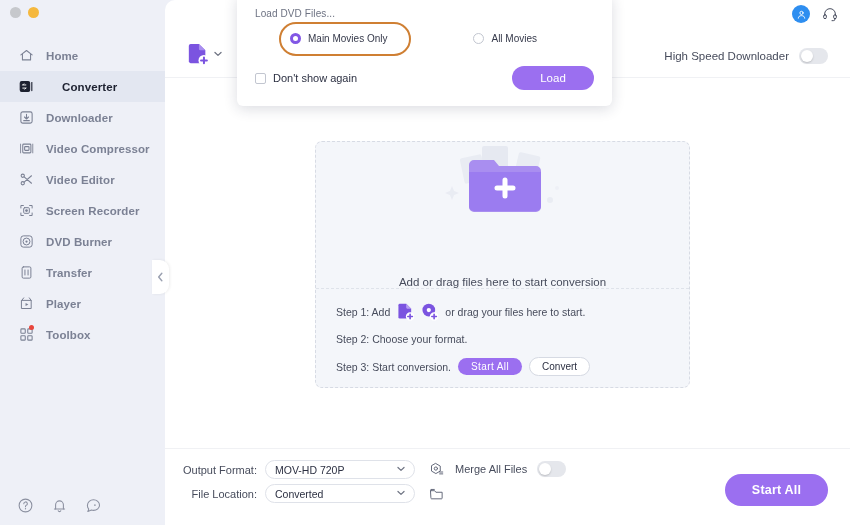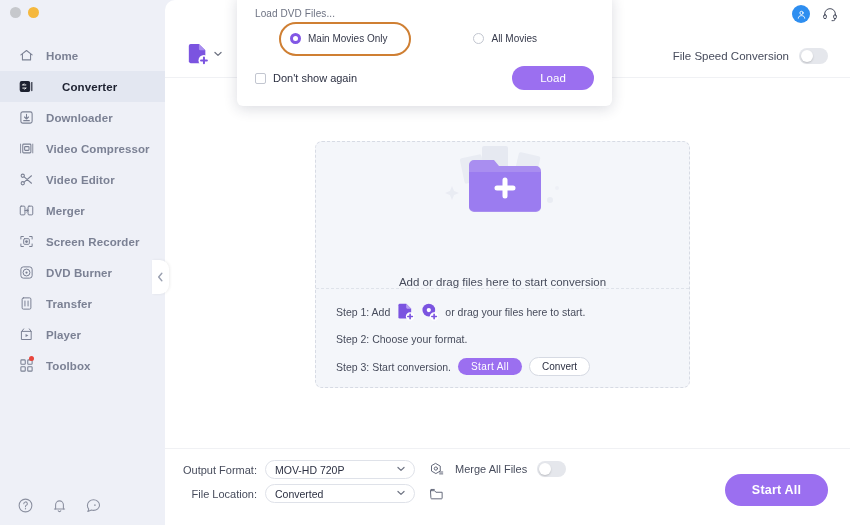--- a/index.html
+++ b/index.html
@@ -375,30 +375,20 @@
       <span class="ico">
         <svg width="15" height="15" viewBox="0 0 24 24" fill="none" stroke="currentColor" stroke-width="1.7" stroke-linecap="round" stroke-linejoin="round">
             <circle cx="6" cy="6" r="2.6"></circle>
             <circle cx="6" cy="18" r="2.6"></circle>
             <path d="M8.2 7.8L20 18M8.2 16.2L20 6"></path>
           </svg>
       </span>
       <span class="lbl">Video Editor</span>
     </div>
 
-    <div class="nav-item">
-      <span class="ico">
-        <svg width="15" height="15" viewBox="0 0 24 24" fill="none" stroke="currentColor" stroke-width="1.6" stroke-linecap="round" stroke-linejoin="round">
-            <rect x="2" y="5" width="7.5" height="14" rx="1.5"></rect>
-            <rect x="14.5" y="5" width="7.5" height="14" rx="1.5"></rect>
-            <path d="M9.5 12h5M12.2 9.6L14.6 12l-2.4 2.4"></path>
-          </svg>
-      </span>
-      <span class="lbl">Merger</span>
-    </div>
 
     <div class="nav-item">
       <span class="ico">
         <svg width="15" height="15" viewBox="0 0 24 24" fill="none" stroke="currentColor" stroke-width="1.6" stroke-linecap="round" stroke-linejoin="round">
             <path d="M3 8V4h4M21 8V4h-4M3 16v4h4M21 16v4h-4"></path>
             <rect x="7.5" y="7.5" width="9" height="9" rx="1.5"></rect>
             <circle cx="12" cy="12" r="2.2" fill="currentColor" stroke="none"></circle>
           </svg>
       </span>
       <span class="lbl">Screen Recorder</span>
@@ -490,21 +480,21 @@
           <path d="M18.5 16.8v6.4M15.3 20h6.4" stroke="#7b54e0" stroke-width="2.2" stroke-linecap="round"></path>
         </svg>
         <span class="caret">
           <svg width="8" height="6" viewBox="0 0 10 7" fill="none" stroke="currentColor" stroke-width="1.6" stroke-linecap="round" stroke-linejoin="round">
               <path d="M1.2 1.6L5 5.2l3.8-3.6"></path>
             </svg>
         </span>
       </div>
 
       <div class="hsc">
-        <span class="hsc-label">File Speed Conversion</span>
+        <span class="hsc-label">High Speed Downloader</span>
         <span class="toggle">
             <span class="knob"></span>
           </span>
       </div>
     </div>
 
     <div class="dropzone">
       <div class="dz-top">
         <div class="dz-art">
           <svg width="130" height="74" viewBox="0 0 130 74" fill="none">

